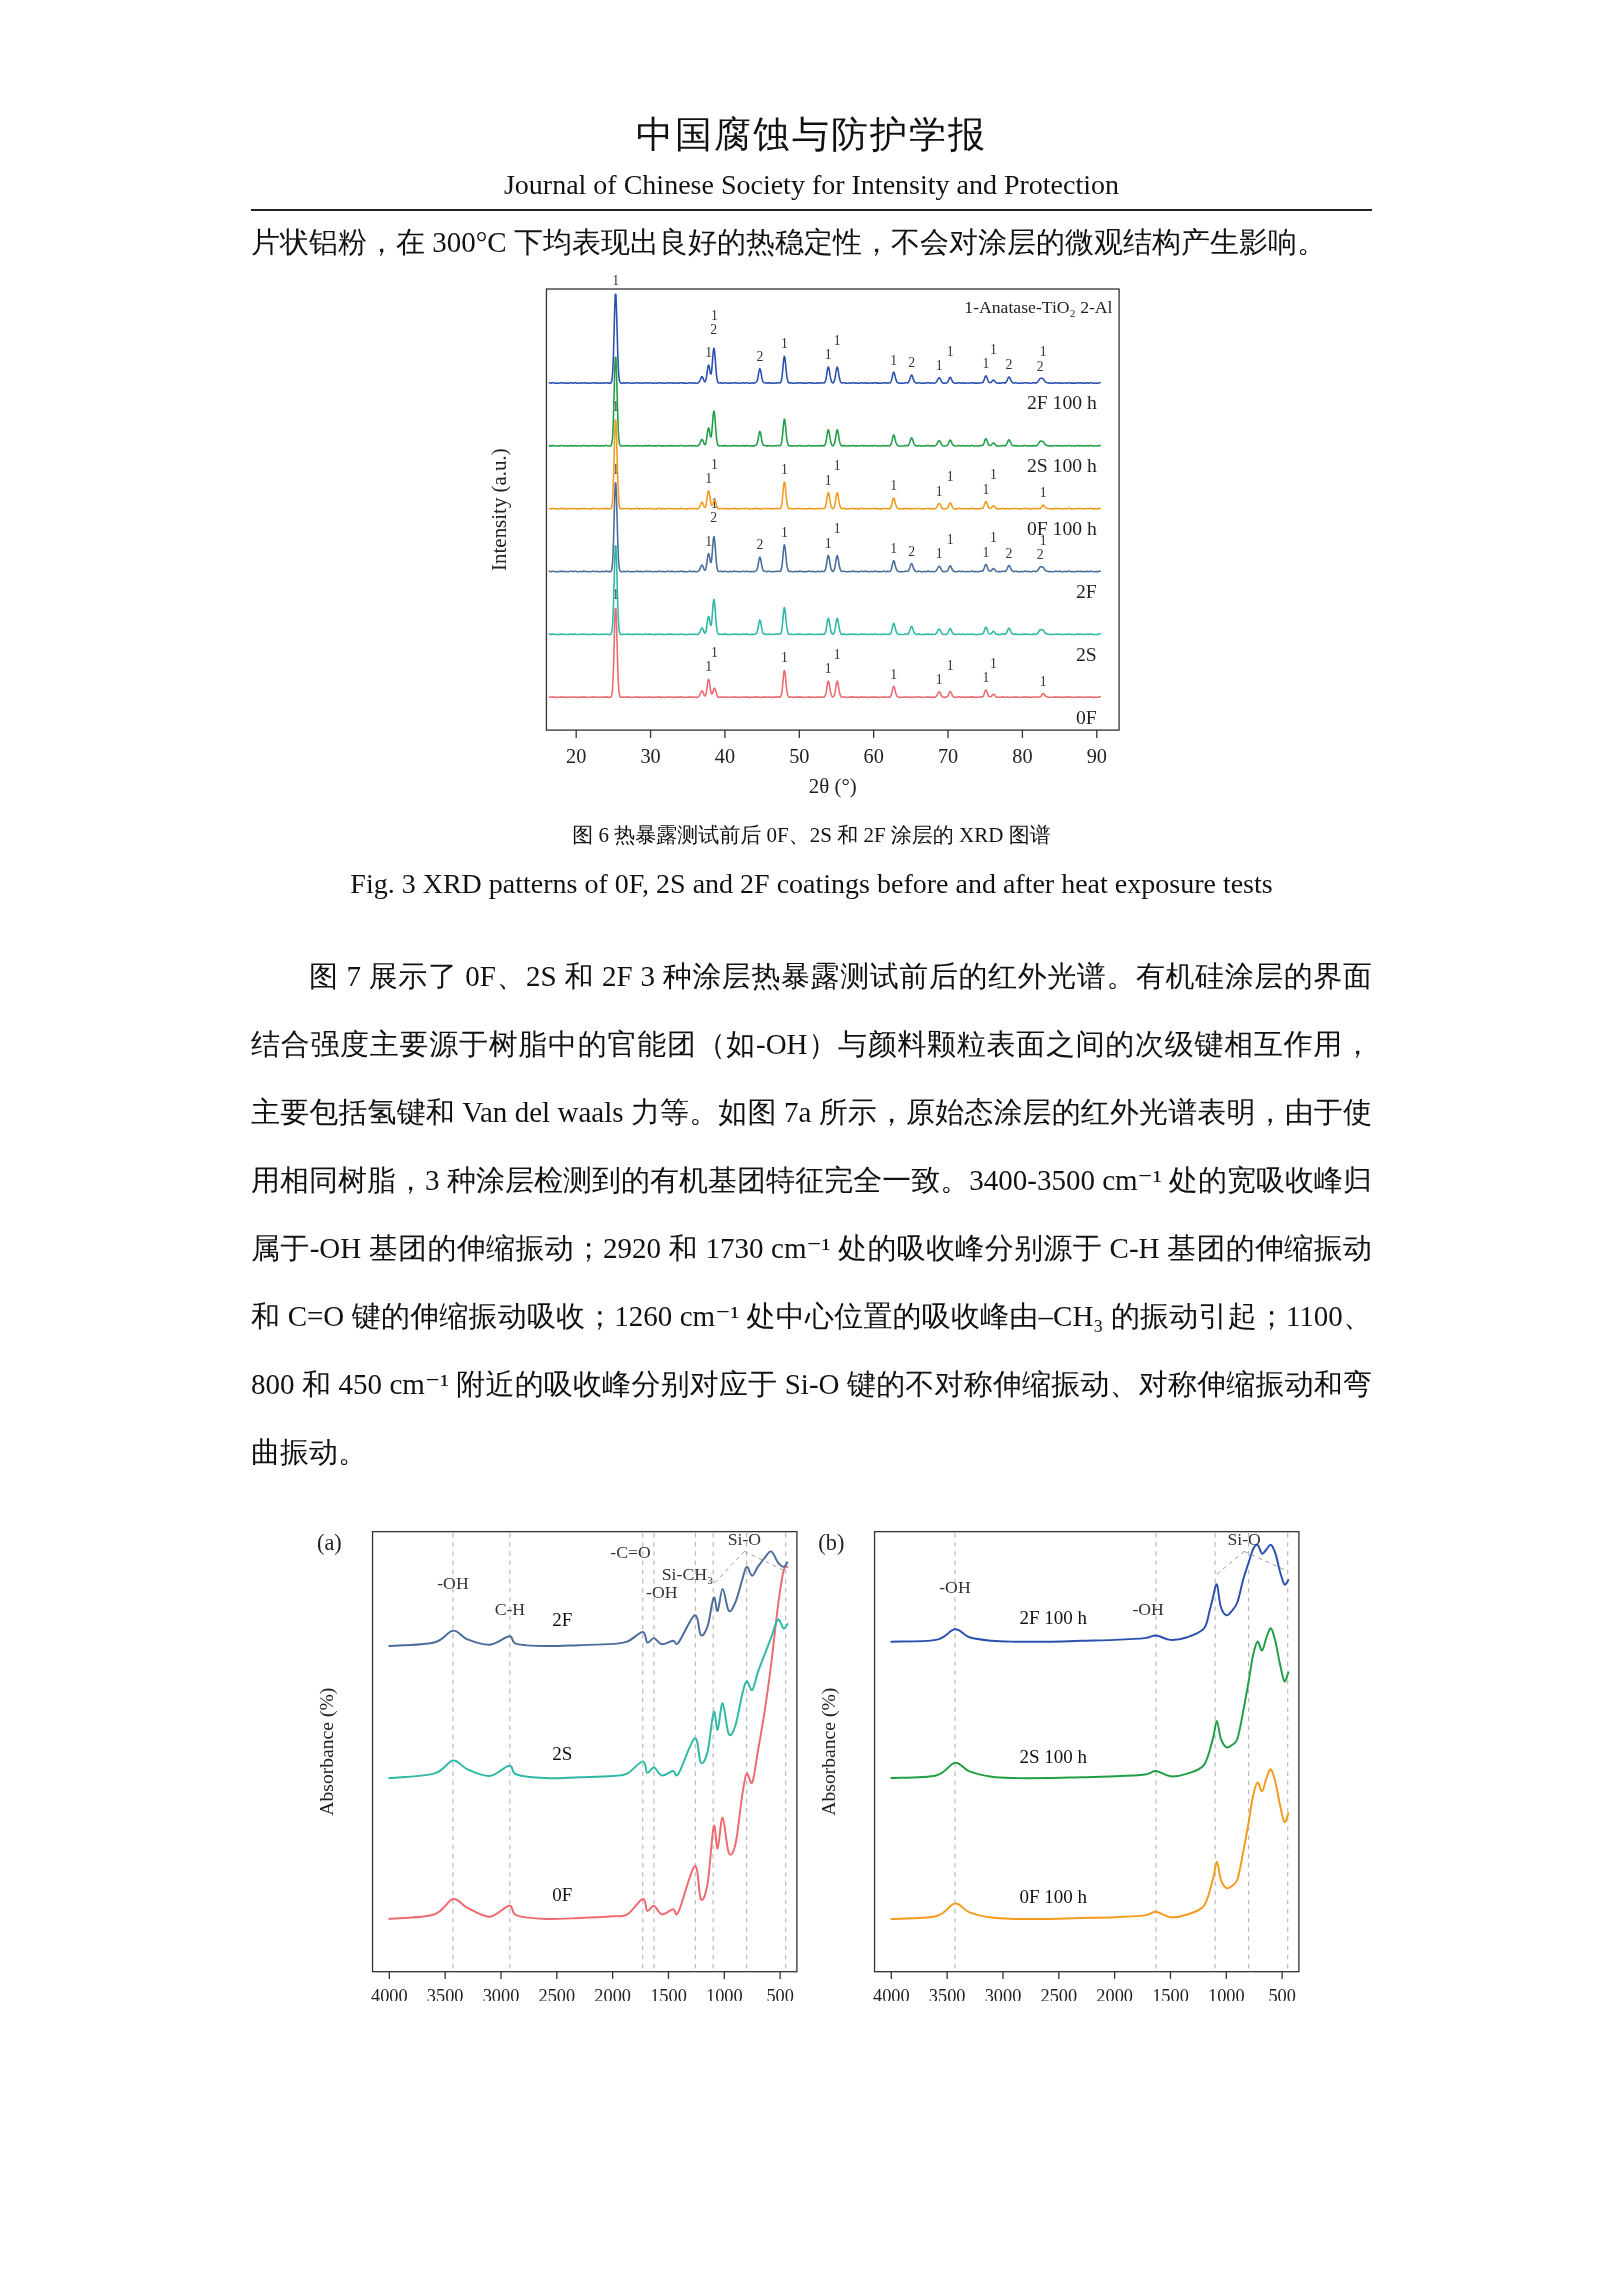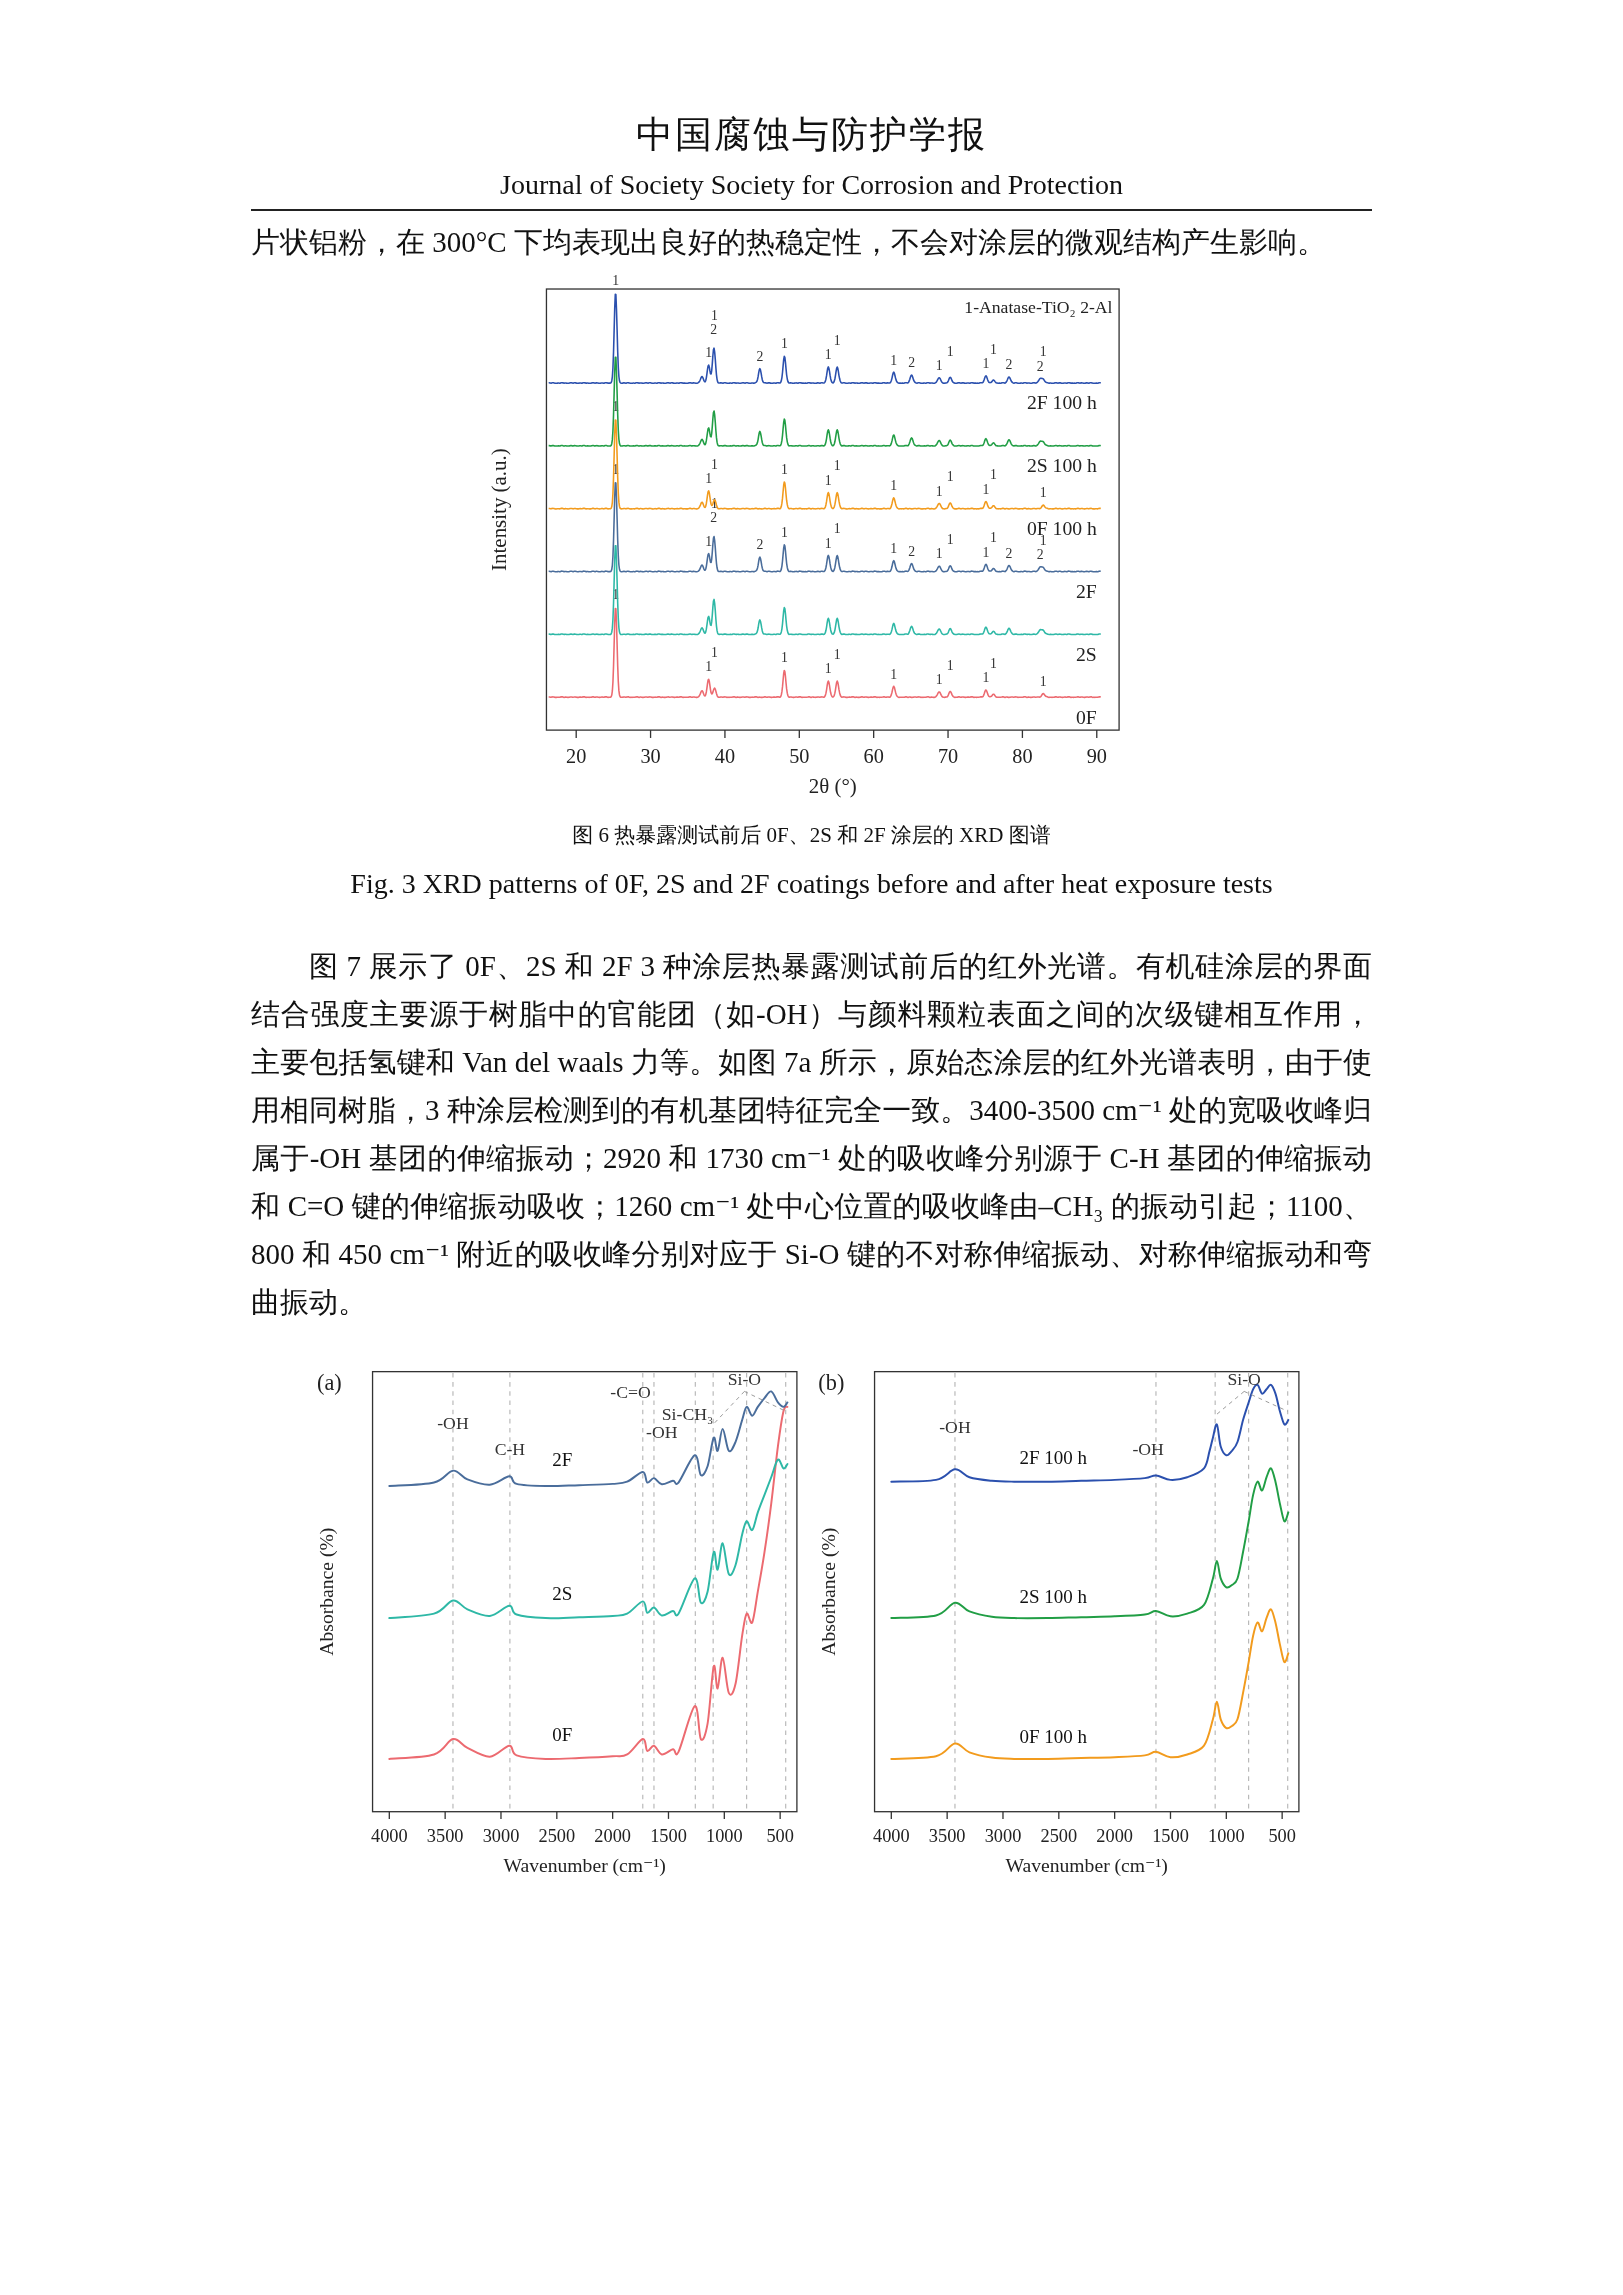--- a/index.html
+++ b/index.html
@@ -10,33 +10,33 @@
   .jt-zh{font-size:37px;letter-spacing:2px}
   .jt-en{font-size:28px;margin-top:9.2px}
   .rule{border-bottom:2.6px solid #222;margin-top:7.9px}
   .body-line{font-size:29px;line-height:47px;margin-top:7.9px;text-align:justify}
   .fig{margin-top:6.5px;text-align:center}
   .chart-xrd{width:661px;margin:0 auto}
   .ftir-row{display:flex;justify-content:center;gap:3.9px;margin-top:17px}
   .chart-ftir{width:499px}
   .cap-zh{font-size:21px;line-height:41px;margin-top:16px}
   .cap-en{font-size:28px;line-height:41px;margin-top:6.5px}
-  .para{font-size:29px;line-height:48px;text-align:justify;text-indent:58px}
+  .para{font-size:29px;line-height:68px;text-align:justify;text-indent:58px}
   .para.first{margin-top:38px}
   .fig7{margin-top:26px}
   svg{display:block;margin:0 auto}
 </style>
 </head>
 <body>
 
 <div class="page">
 
   <header class="hdr">
     <div class="jt-zh">中国腐蚀与防护学报</div>
-    <div class="jt-en">Journal of Society Society for Corrosion and Protection</div>
+    <div class="jt-en">Journal of Chinese Society for Intensity and Protection</div>
     <div class="rule"></div>
   </header>
 
   <p class="body-line">片状铝粉，在 300°C 下均表现出良好的热稳定性，不会对涂层的微观结构产生影响。</p>
 
   <figure class="fig">
     <div class="chart-xrd">
         <svg viewBox="0 0 1010 805" width="100%">
           <rect x="100" y="26" width="875" height="674" fill="none" stroke="#333" stroke-width="2"></rect>
           <line x1="145.45454545454547" y1="700" x2="145.45454545454547" y2="712" stroke="#333" stroke-width="2"></line>

